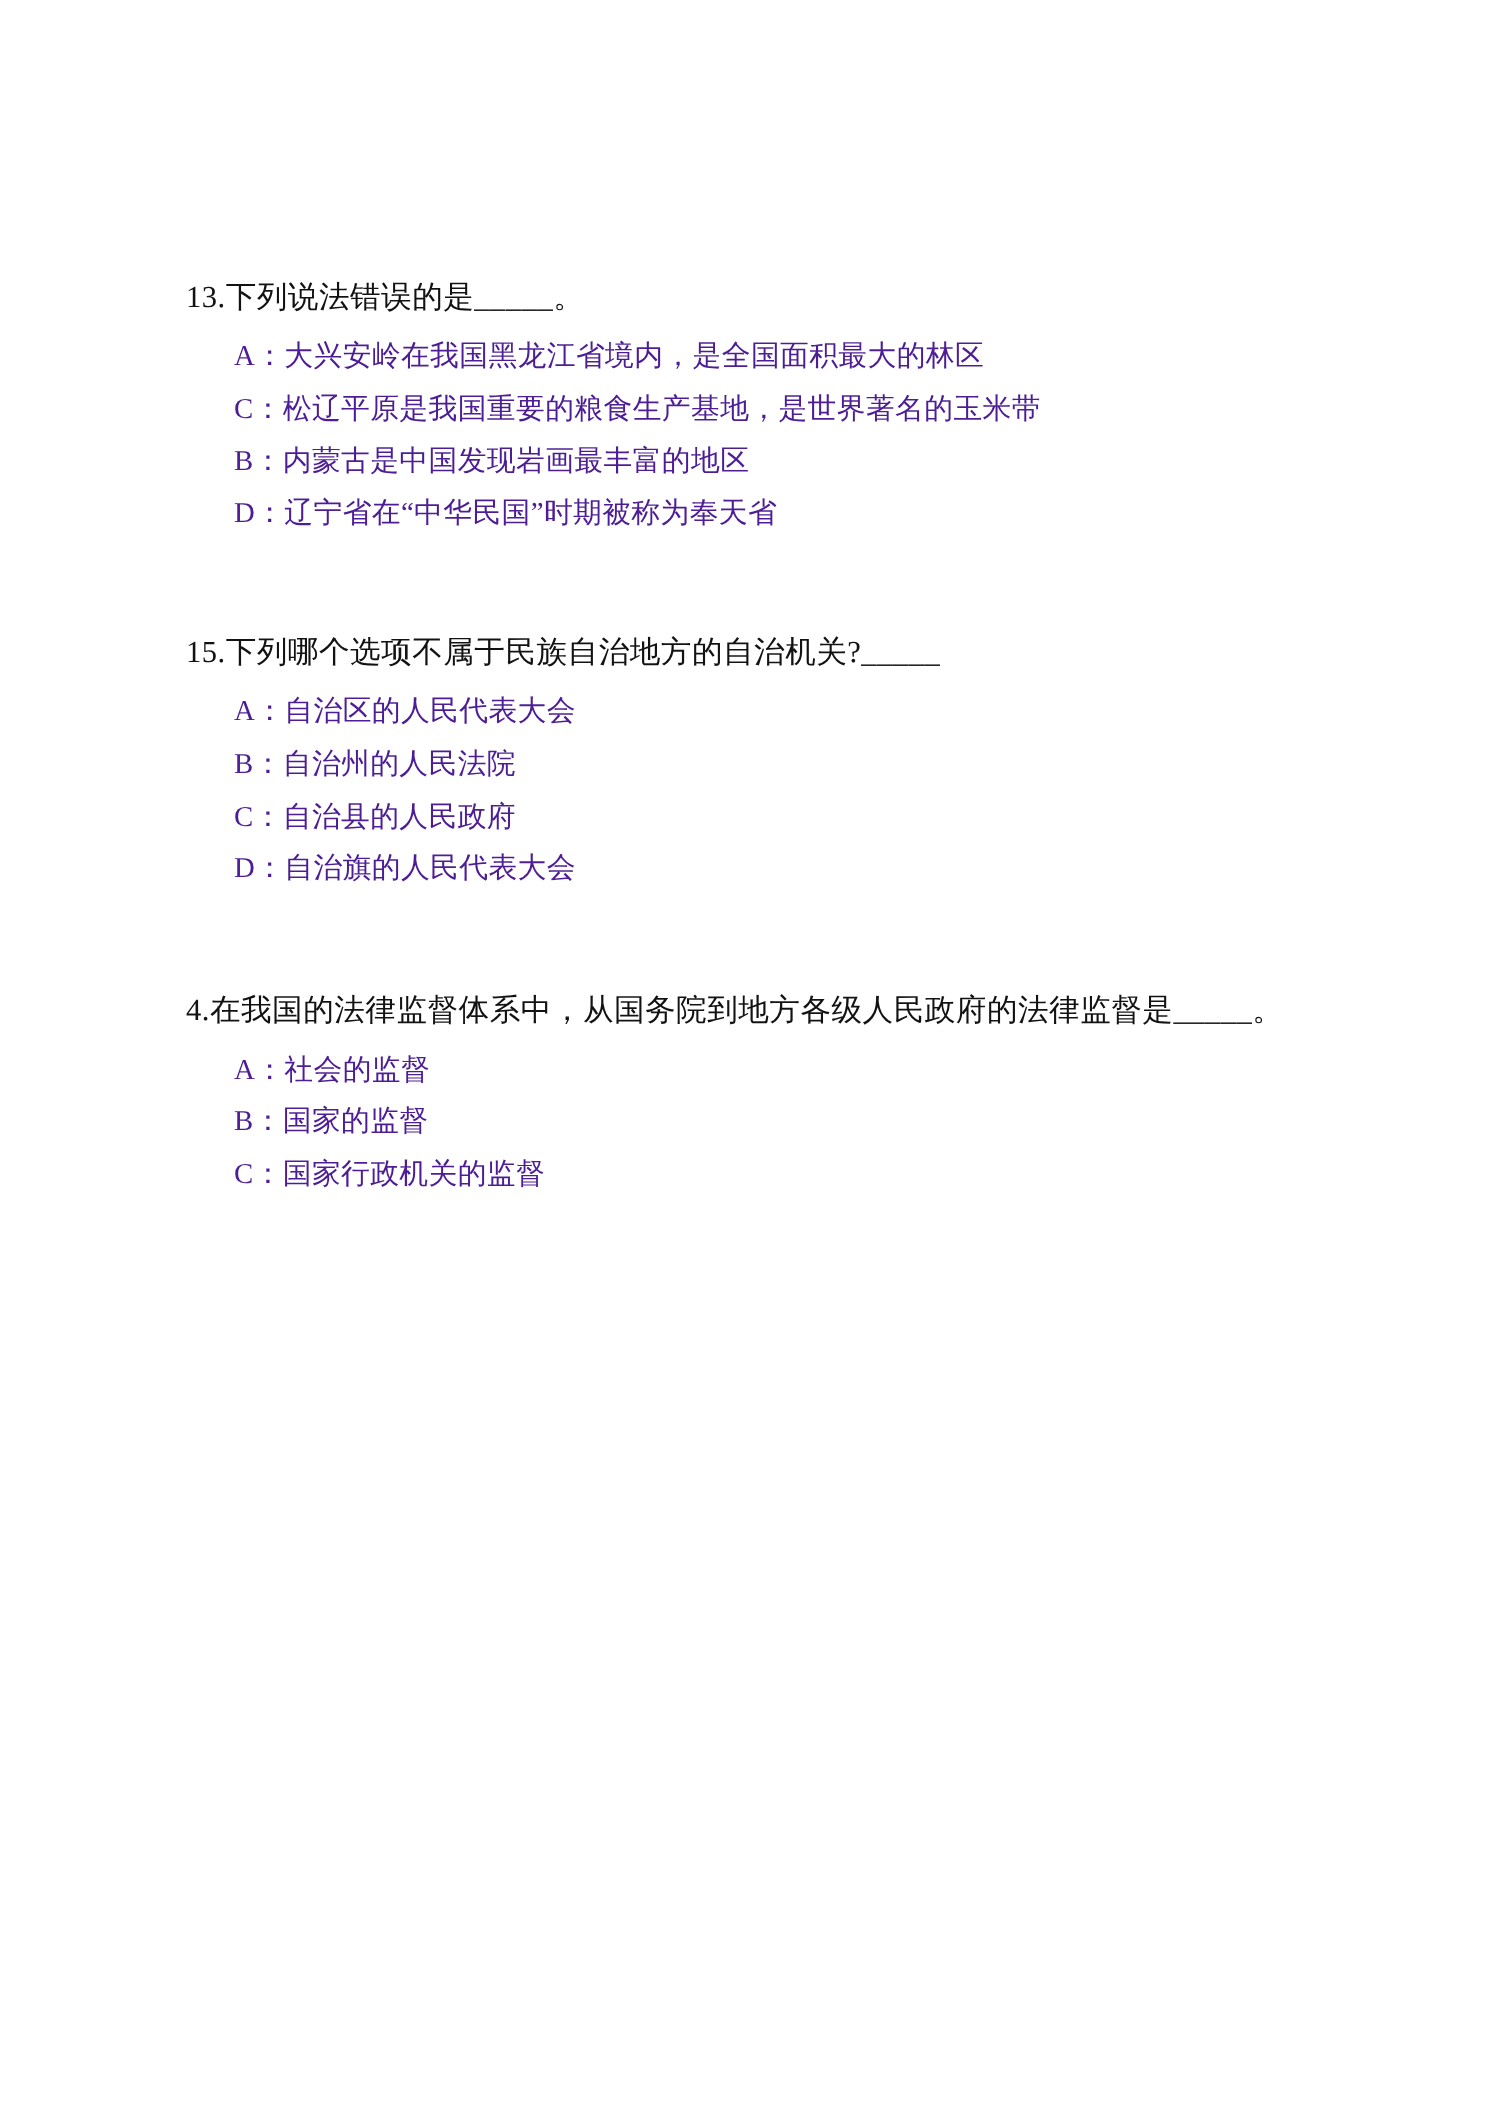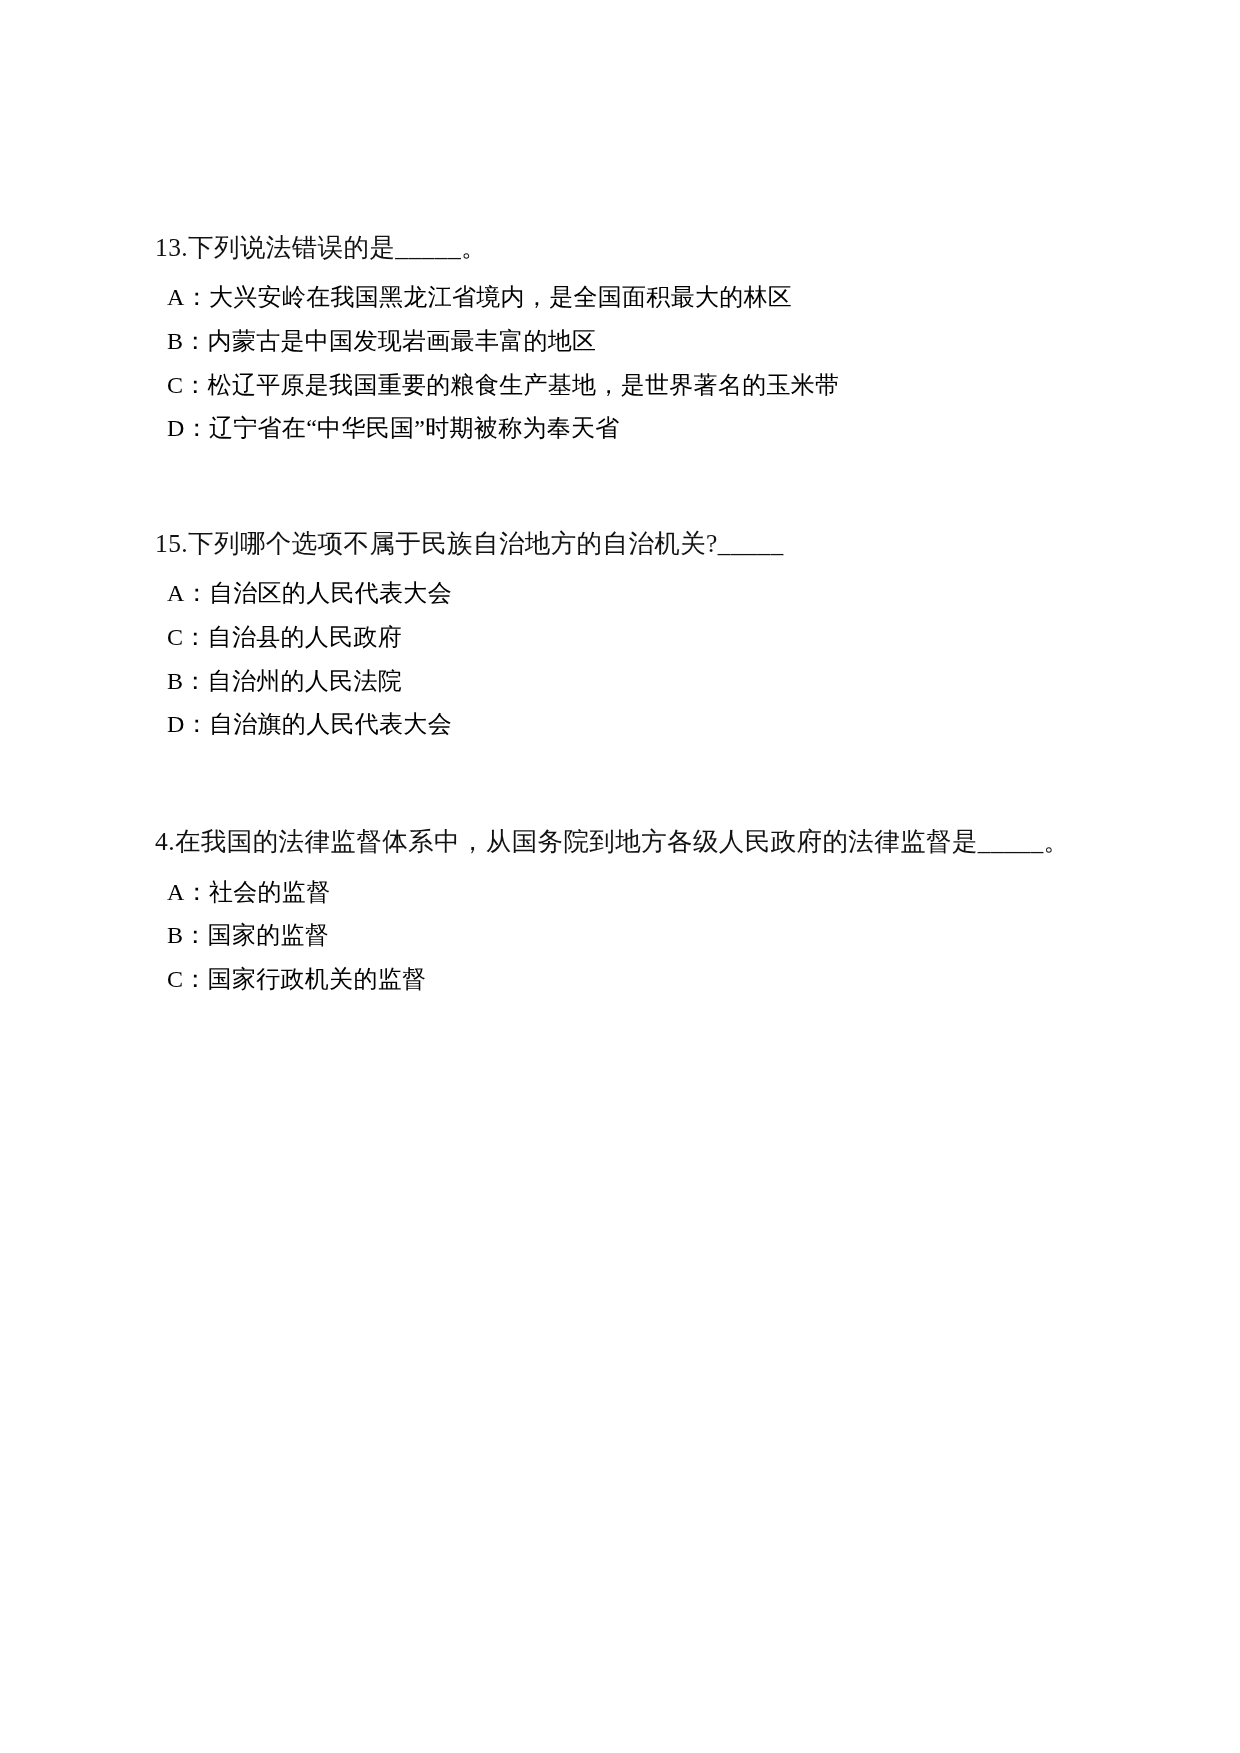--- a/index.html
+++ b/index.html
@@ -34,22 +34,22 @@
   }
   .q-options {
     margin: 0;
     padding: 0;
     list-style: none;
   }
   .q-option {
     font-size: 24px;
     line-height: 1.82;
     letter-spacing: 0.3px;
-    margin-left: 12px;
-    color: #000000;
+    margin-left: 40px;
+    color: #4c1d95;
     white-space: pre;
   }
   .opt-label {
     display: inline-block;
     min-width: 34px;
   }
   
   .block-13 { margin-bottom: 70px; }
   .block-14 { margin-bottom: 68px; }
   .block-15 { margin-bottom: 72px; }
@@ -57,35 +57,35 @@
 </style>
 </head>
 <body>
 
 <div class="page">
 
   <div class="question-block block-13">
     <p class="q-stem"><span>13.</span><span>下列说法错误的是_____。</span></p>
     <ul class="q-options">
       <li class="q-option"><span class="opt-label">A：</span><span>大兴安岭在我国黑龙江省境内，是全国面积最大的林区</span></li>
+      <li class="q-option"><span class="opt-label">C：</span><span>松辽平原是我国重要的粮食生产基地，是世界著名的玉米带</span></li>
       <li class="q-option"><span class="opt-label">B：</span><span>内蒙古是中国发现岩画最丰富的地区</span></li>
-      <li class="q-option"><span class="opt-label">C：</span><span>松辽平原是我国重要的粮食生产基地，是世界著名的玉米带</span></li>
       <li class="q-option"><span class="opt-label">D：</span><span>辽宁省在“中华民国”时期被称为奉天省</span></li>
     </ul>
   </div>
 
   <div class="question-block block-14">
   </div>
 
   <div class="question-block block-15">
     <p class="q-stem"><span>15.</span><span>下列哪个选项不属于民族自治地方的自治机关?_____</span></p>
     <ul class="q-options">
       <li class="q-option"><span class="opt-label">A：</span><span>自治区的人民代表大会</span></li>
+      <li class="q-option"><span class="opt-label">B：</span><span>自治州的人民法院</span></li>
       <li class="q-option"><span class="opt-label">C：</span><span>自治县的人民政府</span></li>
-      <li class="q-option"><span class="opt-label">B：</span><span>自治州的人民法院</span></li>
       <li class="q-option"><span class="opt-label">D：</span><span>自治旗的人民代表大会</span></li>
     </ul>
   </div>
 
   <div class="question-block block-16">
     <p class="q-stem"><span>4.</span><span>在我国的法律监督体系中，从国务院到地方各级人民政府的法律监督是_____。</span></p>
     <ul class="q-options">
       <li class="q-option"><span class="opt-label">A：</span><span>社会的监督</span></li>
       <li class="q-option"><span class="opt-label">B：</span><span>国家的监督</span></li>
       <li class="q-option"><span class="opt-label">C：</span><span>国家行政机关的监督</span></li>

